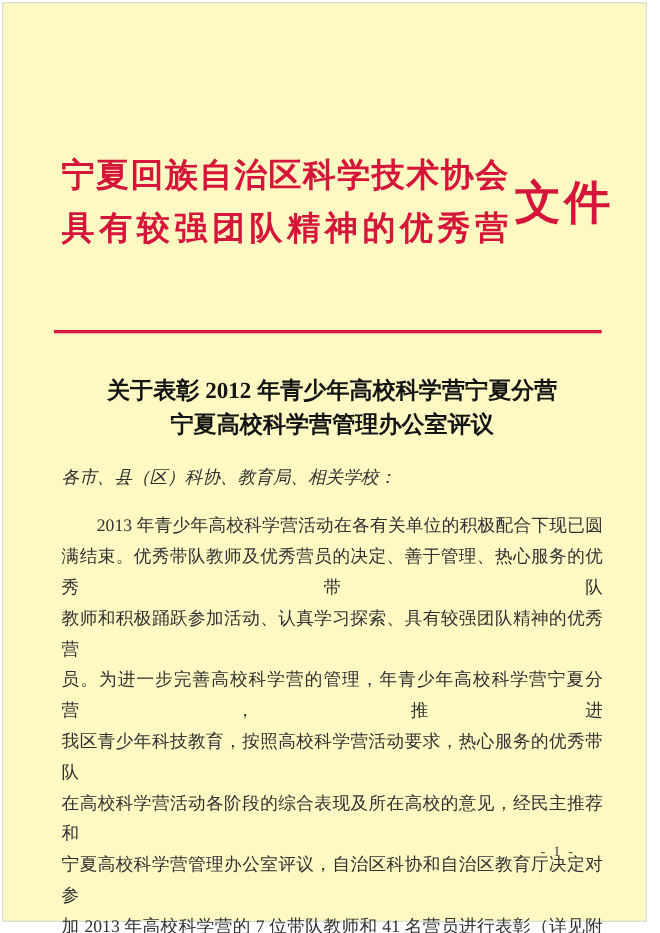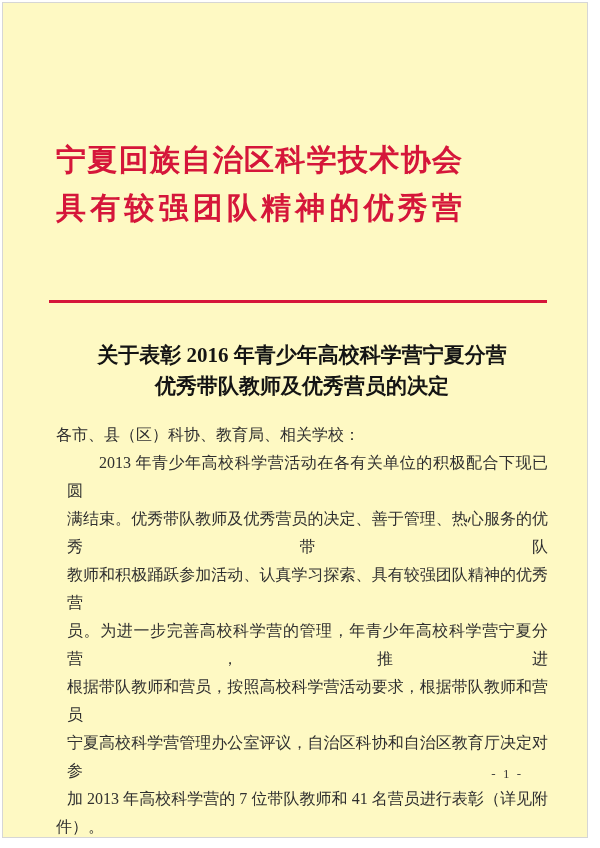--- a/index.html
+++ b/index.html
@@ -76,67 +76,68 @@
     width: 492px;
     font-size: 16px;
     color: #303030;
     line-height: 28px;
   }
   .body-line { white-space: nowrap; }
   .body-line.fill {
     white-space: normal;
     text-align: justify;
     text-align-last: justify;
-    margin-left: 11px;
   }
   .body-line.indent { text-indent: 32px; }
-  .salutation { margin-bottom: 0; }
+  .salutation { margin-bottom: 16px; font-style: italic; }
   
   .page-number {
     position: absolute;
     top: 763px; right: 64px;
     font-size: 13px;
     color: #3d3d3d;
     letter-spacing: 2px;
   }
 </style>
 </head>
 <body>
 
 <div class="sheet">
 
   <div class="letterhead">
     <div class="org-lines">
       <div class="org-line">宁夏回族自治区科学技术协会</div>
       <div class="org-line">具有较强团队精神的优秀营</div>
     </div>
+    <div class="doc-type">文件</div>
   </div>
 
 
   <div class="red-divider"></div>
 
   <div class="doc-title">
-    <div>关于表彰 2016 年青少年高校科学营宁夏分营</div>
-    <div>优秀带队教师及优秀营员的决定</div>
+    <div>关于表彰 2012 年青少年高校科学营宁夏分营</div>
+    <div>宁夏高校科学营管理办公室评议</div>
   </div>
 
   <div class="doc-body">
     <div class="body-line salutation">各市、县（区）科协、教育局、相关学校：</div>
     <div>
 
         <div class="body-line indent fill">2013 年青少年高校科学营活动在各有关单位的积极配合下现已圆</div>
 
         <div class="body-line fill">满结束。优秀带队教师及优秀营员的决定、善于管理、热心服务的优秀带队</div>
 
         <div class="body-line fill">教师和积极踊跃参加活动、认真学习探索、具有较强团队精神的优秀营</div>
 
         <div class="body-line fill">员。为进一步完善高校科学营的管理，年青少年高校科学营宁夏分营，推进</div>
 
-        <div class="body-line fill">根据带队教师和营员，按照高校科学营活动要求，根据带队教师和营员</div>
+        <div class="body-line fill">我区青少年科技教育，按照高校科学营活动要求，热心服务的优秀带队</div>
 
+        <div class="body-line fill">在高校科学营活动各阶段的综合表现及所在高校的意见，经民主推荐和</div>
 
         <div class="body-line fill">宁夏高校科学营管理办公室评议，自治区科协和自治区教育厅决定对参</div>
 
         <div class="body-line fill">加 2013 年高校科学营的 7 位带队教师和 41 名营员进行表彰（详见附</div>
 
         <div class="body-line">件）。</div>
 
       </div>
   </div>
 

